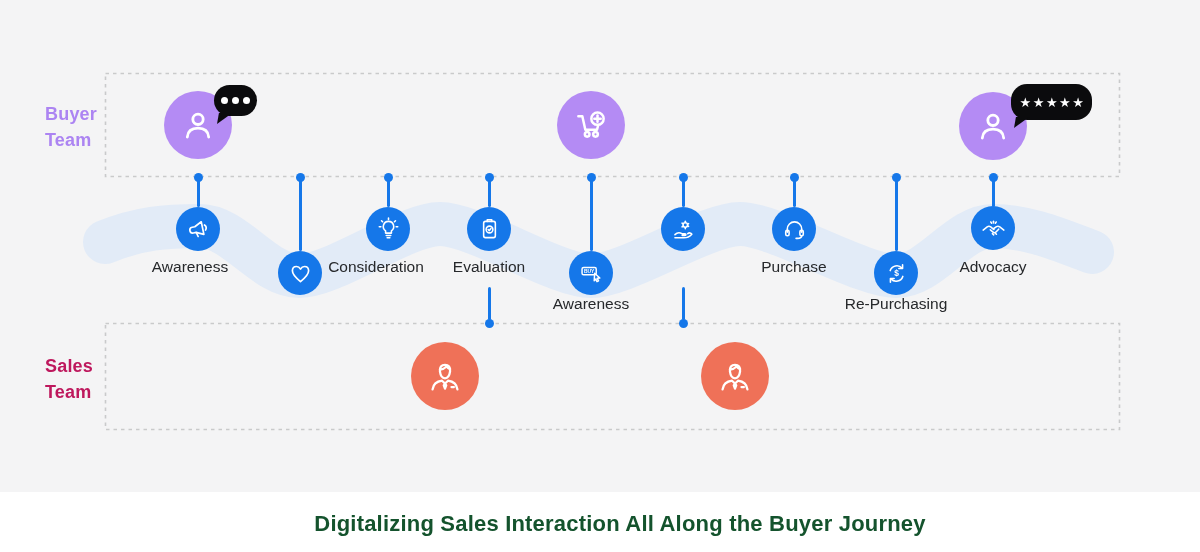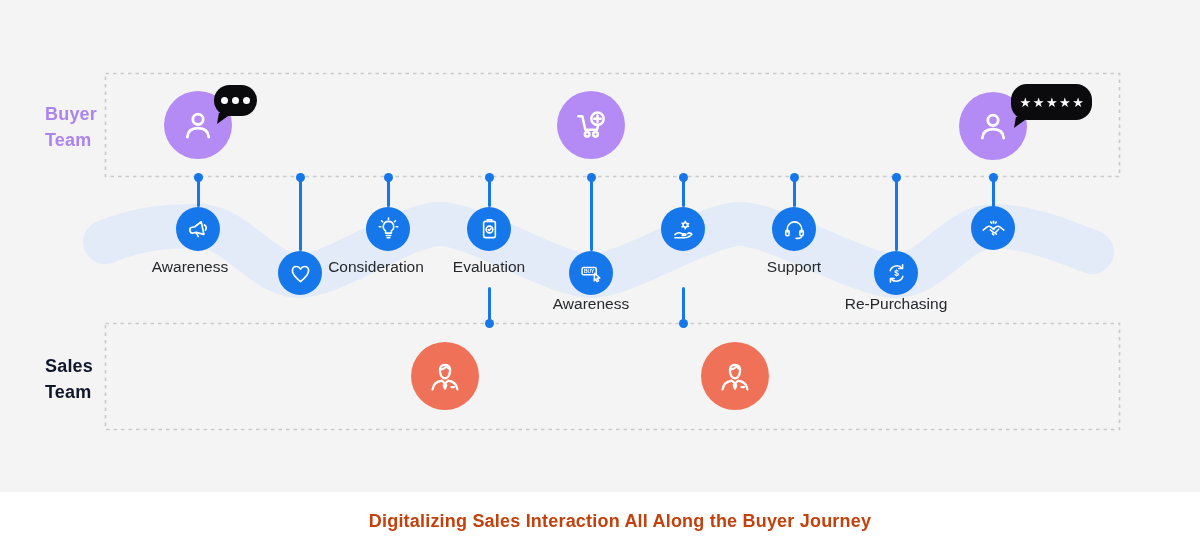--- a/index.html
+++ b/index.html
@@ -5,39 +5,39 @@
   html,body{margin:0;padding:0;}
   .canvas{
     position:relative;width:1200px;height:552px;overflow:hidden;
     background:#f4f4f5;
     font-family:"Liberation Sans", sans-serif;
   }
   .footer-band{position:absolute;left:0;top:492px;width:1200px;height:60px;background:#ffffff;}
   .bg-svg{position:absolute;left:0;top:0;}
   .team-label{position:absolute;left:45px;width:80px;font-size:18px;font-weight:bold;line-height:26px;letter-spacing:.2px;}
   .team-label.buyer{top:101px;color:#ac84f2;}
-  .team-label.sales{top:353px;color:#0f172a;}
+  .team-label.sales{top:353px;color:#be185d;}
   .vline{position:absolute;width:3px;background:#1577e9;border-radius:2px;}
   .cdot{position:absolute;width:9px;height:9px;border-radius:50%;background:#1577e9;}
   .stage-circle{position:absolute;width:44px;height:44px;border-radius:50%;background:#1577e9;
     display:flex;align-items:center;justify-content:center;}
   .stage-label{position:absolute;width:170px;text-align:center;font-size:15.5px;color:#26282b;}
   .team-circle{position:absolute;width:68px;height:68px;border-radius:50%;
     display:flex;align-items:center;justify-content:center;}
   .team-circle.buyer{background:#b48bf4;}
   .team-circle.sales{background:#ef7158;}
   .bubble{position:absolute;background:#0b0b0d;border-radius:16px;
     display:flex;align-items:center;justify-content:center;}
   .bubble .tail{position:absolute;left:3px;bottom:-8px;width:16px;height:11px;background:#0b0b0d;
     clip-path:polygon(0 100%, 12% 0, 95% 0);}
   .bubble.dots{left:214px;top:85px;width:43px;height:31px;gap:4px;}
   .bubble .dot{width:7px;height:7px;border-radius:50%;background:#ffffff;}
   .bubble.stars{left:1011px;top:84px;width:79px;height:36px;color:#fff;font-size:13px;letter-spacing:1.5px;padding-left:2px;}
   .title{position:absolute;left:40px;top:511px;width:1160px;text-align:center;
-    font-size:18px;font-weight:bold;color:#c2410c;letter-spacing:.2px;}
+    font-size:22px;font-weight:bold;color:#14532d;letter-spacing:.2px;}
   svg.ic{display:block;}
 </style>
 </head>
 <body>
 
 <div class="canvas">
 
   <svg class="bg-svg" width="1200" height="552" viewBox="0 0 1200 552">
     <path d="M105,242 C140,228 165,226 200,226 C235,226 264,276 299,276 C334,276 405,224 440,224
              C475,224 556,276 591,276 C626,276 705,224 740,224 C775,224 861,276 896,276
@@ -156,22 +156,23 @@
       <path d="M12 5.6 V7"></path>
         <path d="M9.6 6.2 L10.4 7.3"></path>
         <path d="M14.4 6.2 L13.6 7.3"></path>
     </svg>
   </div>
 
   <div class="stage-label" style="left:105px;top:258px">Awareness</div>
   <div class="stage-label" style="left:291px;top:258px">Consideration</div>
   <div class="stage-label" style="left:404px;top:258px">Evaluation</div>
   <div class="stage-label" style="left:506px;top:295px">Awareness</div>
-  <div class="stage-label" style="left:709px;top:258px">Support</div>
+  <div class="stage-label" style="left:709px;top:258px">Purchase</div>
   <div class="stage-label" style="left:811px;top:295px">Re-Purchasing</div>
+  <div class="stage-label" style="left:908px;top:258px">Advocacy</div>
 
   <div class="team-circle buyer" style="left:164px;top:91px">
     <svg class="ic" width="40" height="40" viewBox="0 0 24 24" fill="none" stroke="#fff" stroke-width="1.7" stroke-linecap="round" stroke-linejoin="round">
       <circle cx="12" cy="8.6" r="3.1"></circle>
       <path d="M5.6 19.2 C5.9 15.6 8.4 13.9 12 13.9 C15.6 13.9 18.1 15.6 18.4 19.2"></path>
     </svg>
   </div>
   <div class="bubble dots">
     <span class="dot"></span>
     <span class="dot"></span>

